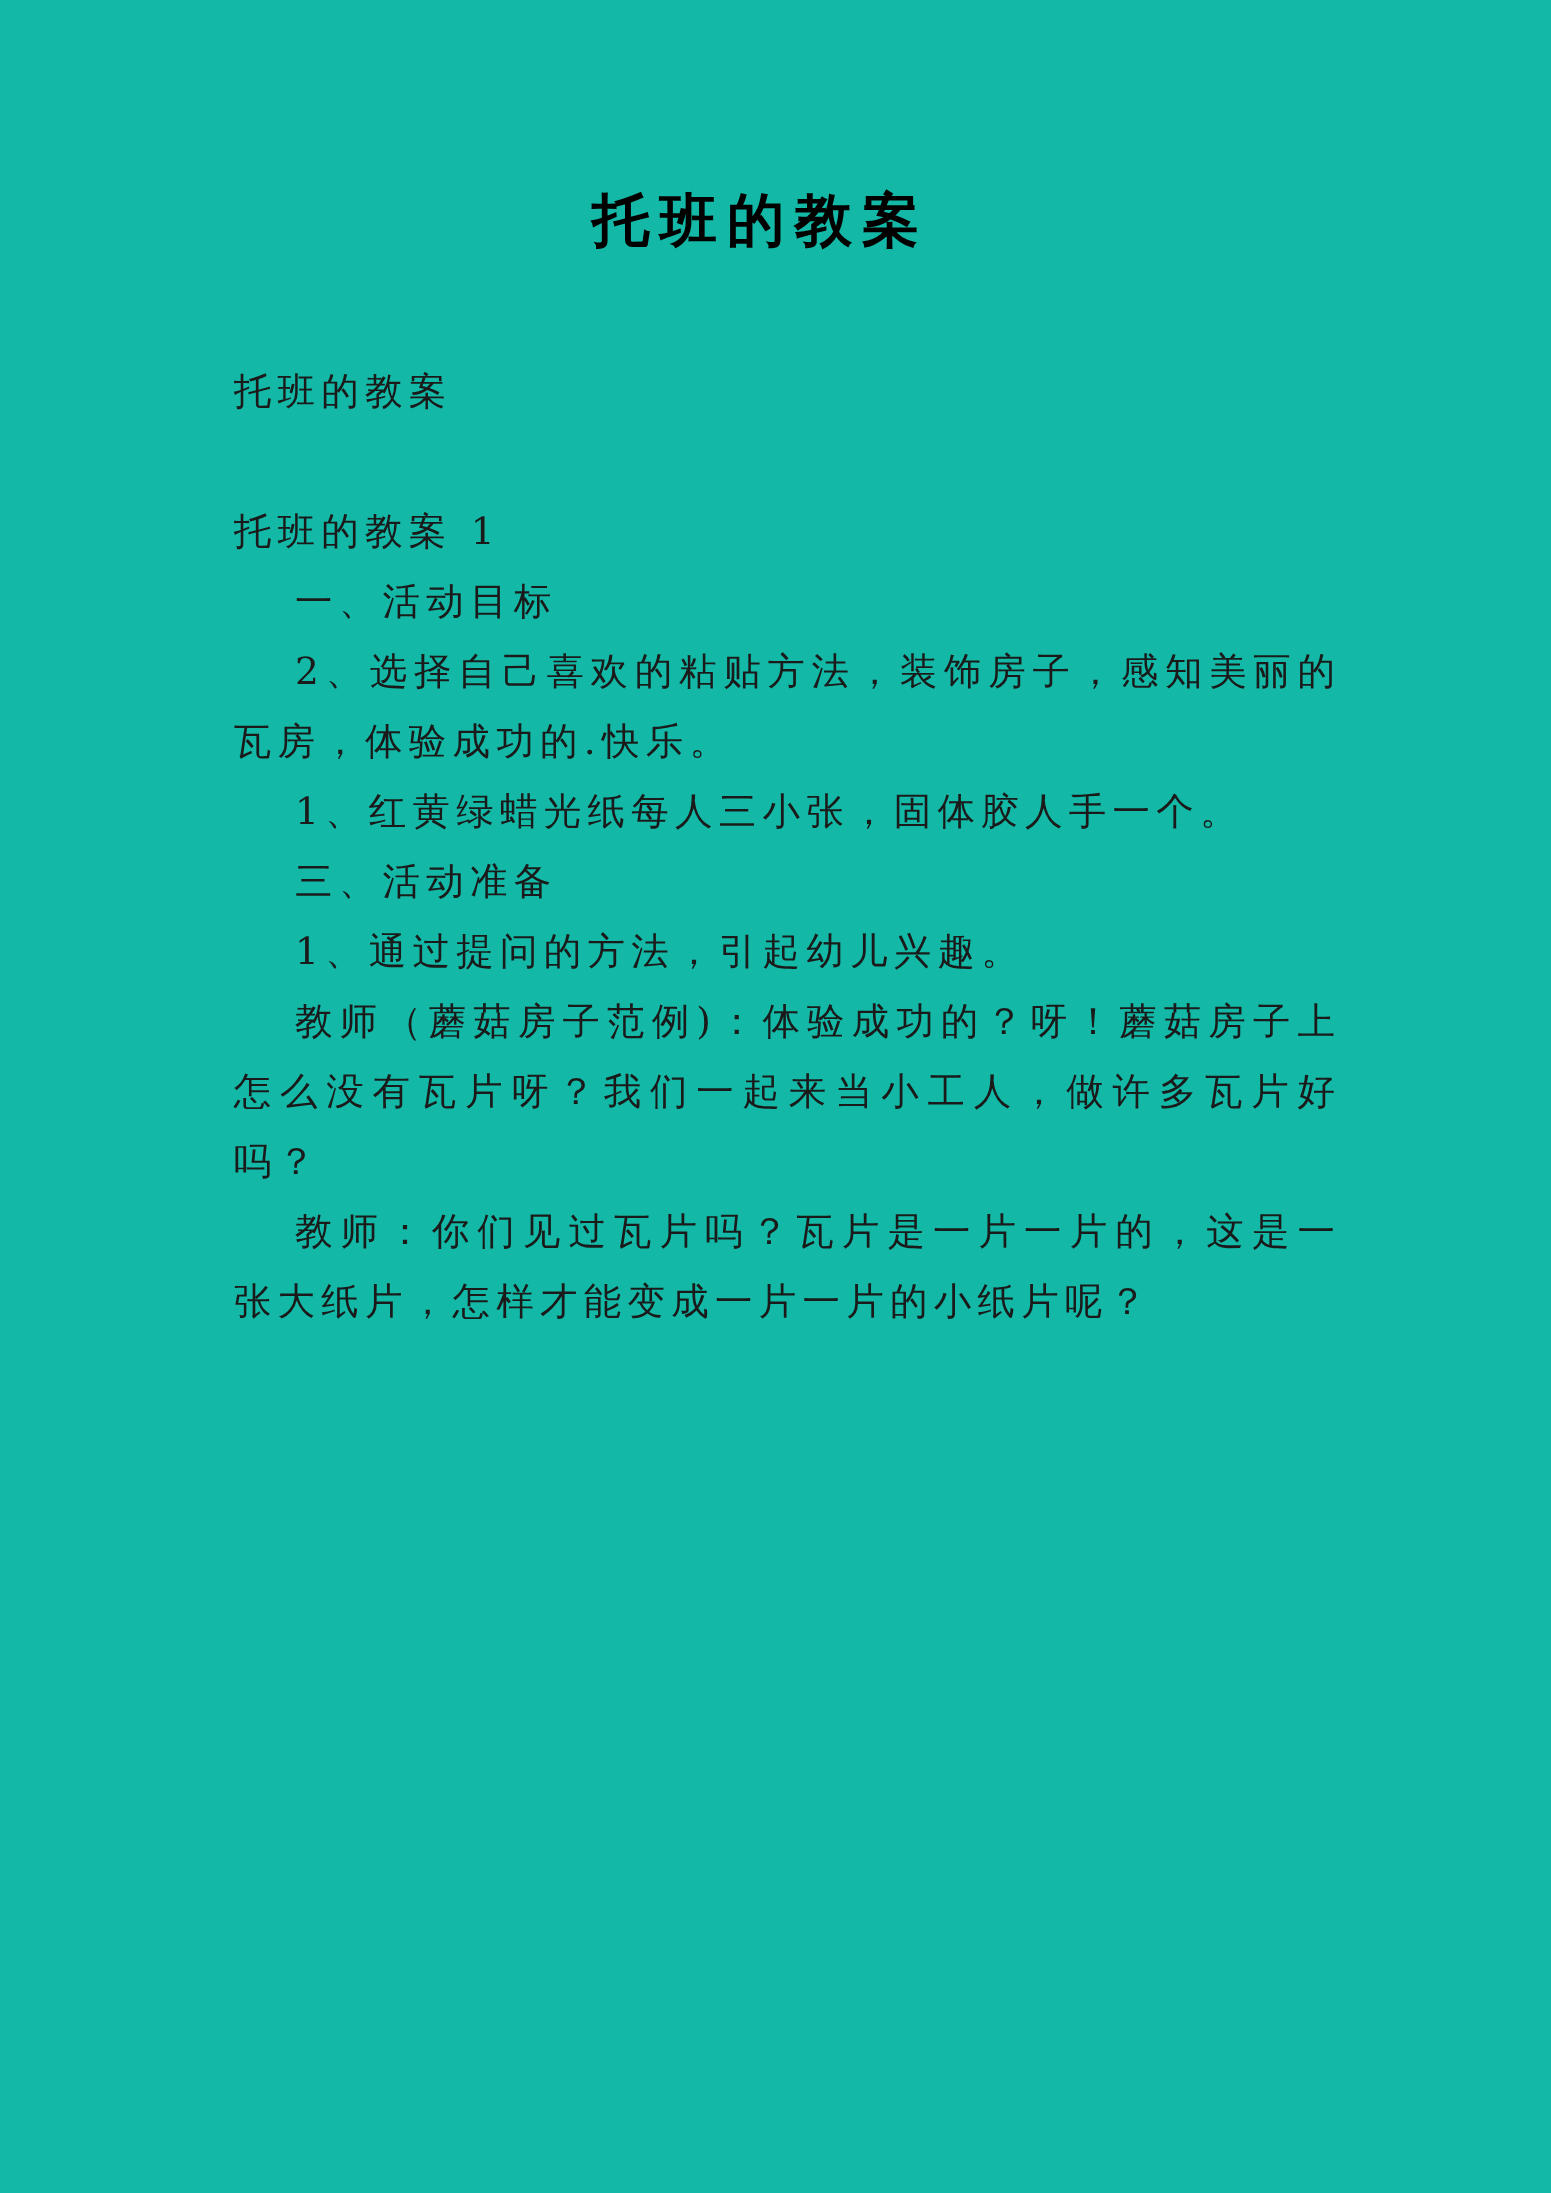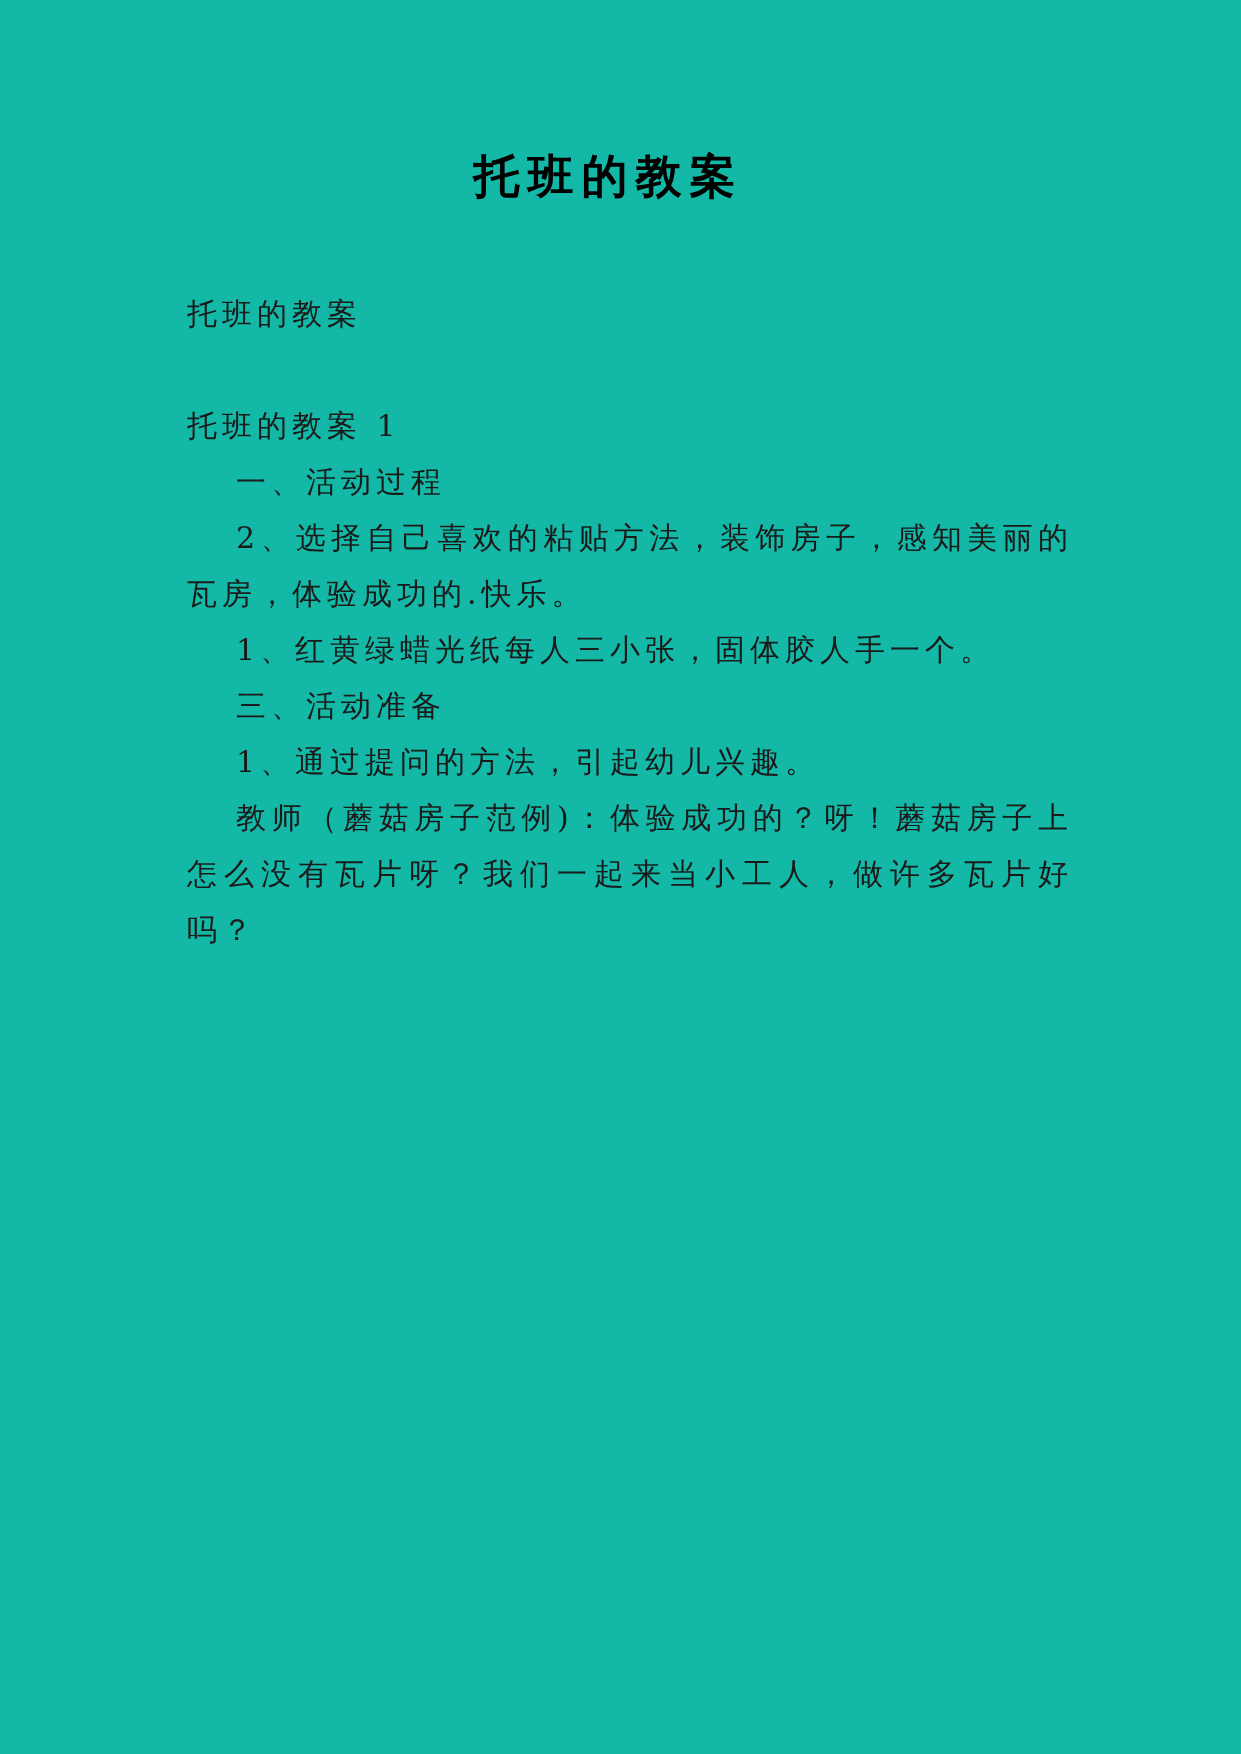--- a/index.html
+++ b/index.html
@@ -54,20 +54,21 @@
 </style>
 </head>
 <body>
 
 <div class="page" style="background: #14b8a6; padding-left: 24px;">
   <h1 class="doc-title">托班的教案</h1>
   <div class="doc-body" id="doc-body" style="color: rgb(26, 26, 26);">
       <p class="para">托班的教案</p>
       <p class="para spacer"></p>
       <p class="para">托班的教案 1</p>
-      <p class="para indent">一、活动过程</p>
+      <p class="para indent">一、活动目标</p>
       <p class="para indent">2、选择自己喜欢的粘贴方法，装饰房子，感知美丽的瓦房，体验成功的.快乐。</p>
       <p class="para indent">1、红黄绿蜡光纸每人三小张，固体胶人手一个。</p>
       <p class="para indent">三、活动准备</p>
       <p class="para indent">1、通过提问的方法，引起幼儿兴趣。</p>
       <p class="para indent">教师（蘑菇房子范例)：体验成功的？呀！蘑菇房子上怎么没有瓦片呀？我们一起来当小工人，做许多瓦片好吗？</p>
+      <p class="para indent">教师：你们见过瓦片吗？瓦片是一片一片的，这是一张大纸片，怎样才能变成一片一片的小纸片呢？</p>
     </div>
 </div>
 
 </body></html>

